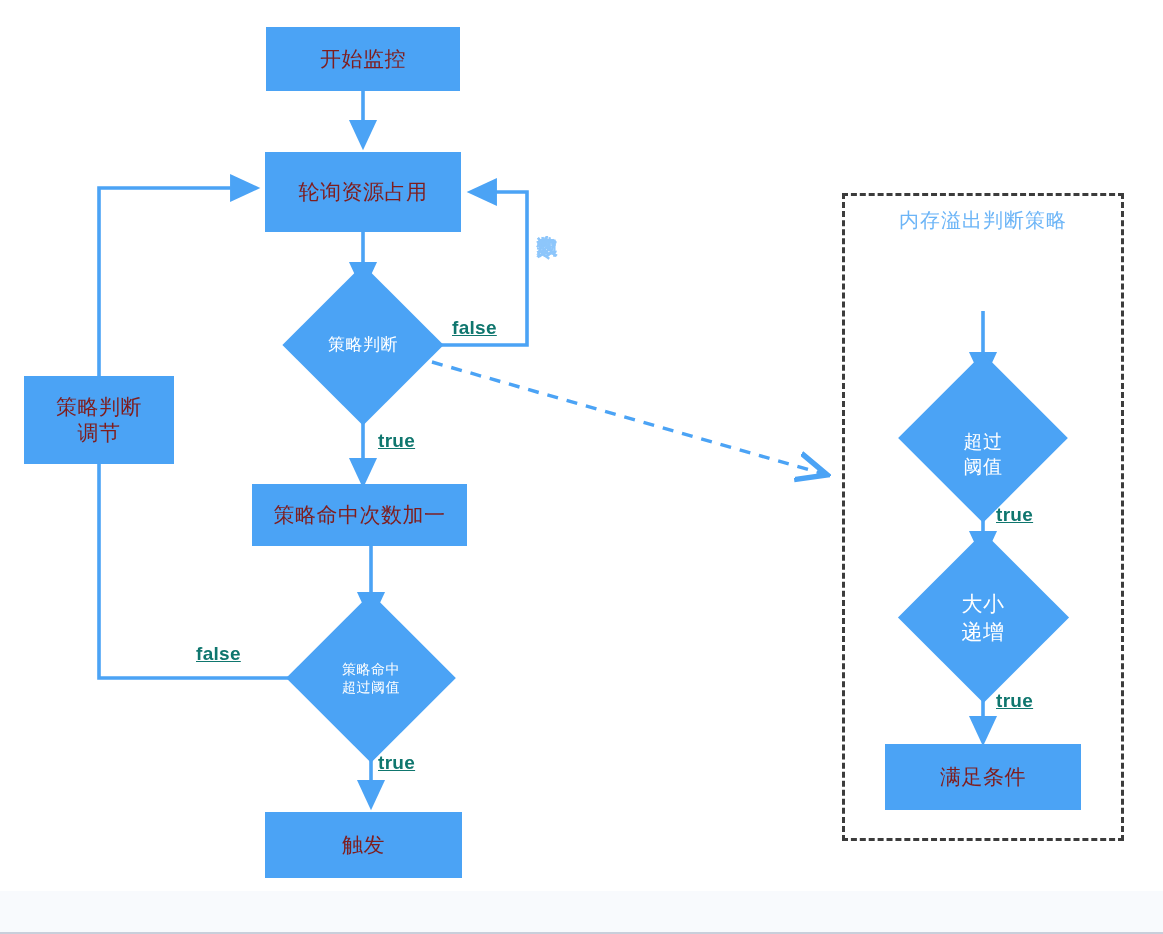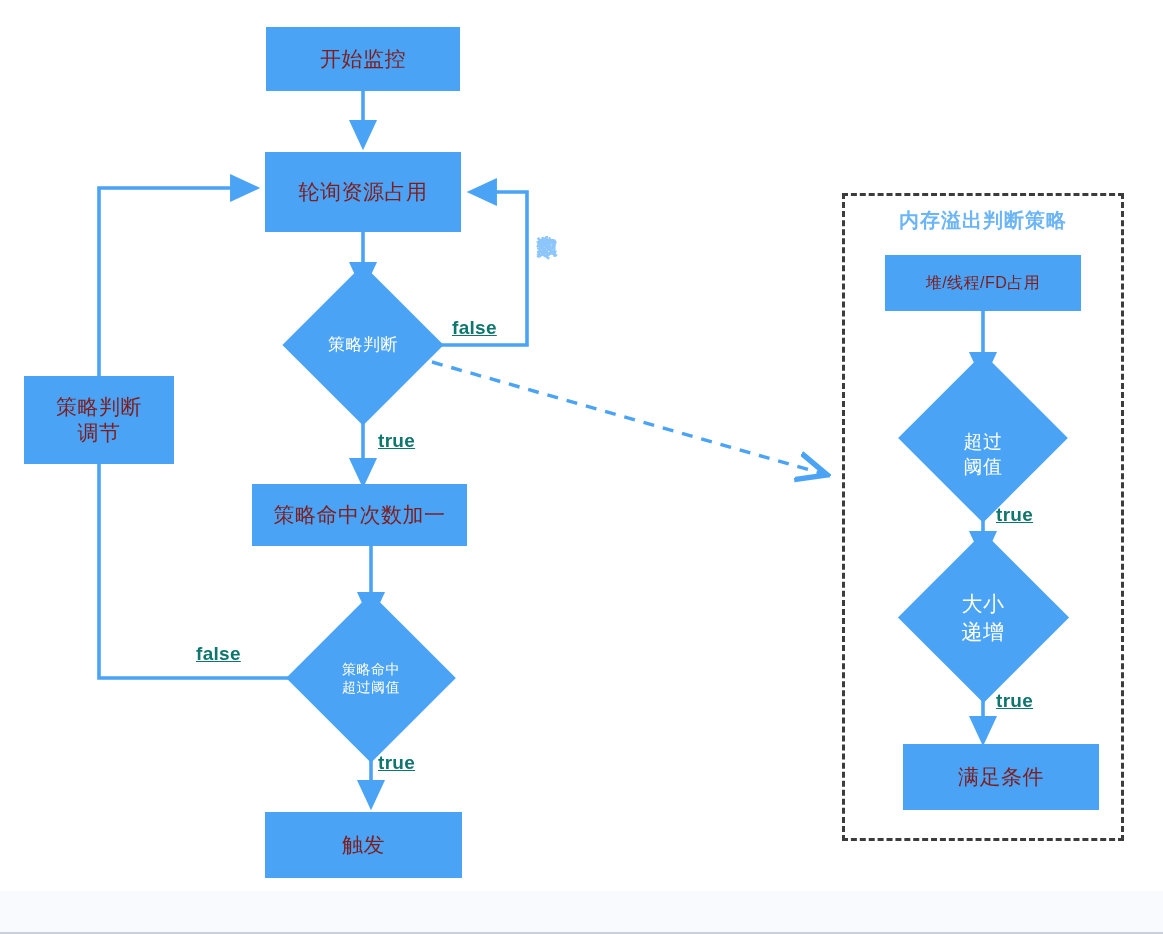--- a/index.html
+++ b/index.html
@@ -105,21 +105,21 @@
     background: transparent;
   }
   #dashed-group-title {
     position: absolute;
     left: 842px;
     top: 207px;
     width: 282px;
     text-align: center;
     color: #6cb5f7;
     font-size: 20px;
-    font-weight: bold;
+    font-weight: normal;
     letter-spacing: 1px;
   }
 
   svg.wires {
     position: absolute;
     left: 0; top: 0;
     width: 1163px;
     height: 890px;
     pointer-events: none;
   }
@@ -196,35 +196,34 @@
 
   <div class="edge-label" style="left:378px; top:430px;">true</div>
 
   <div class="edge-label" style="left:196px; top:643px;">false</div>
 
   <div class="edge-label" style="left:378px; top:752px;">true</div>
 
   <div id="dashed-group"></div>
   <div id="dashed-group-title">内存溢出判断策略</div>
 
-  <div class="node rect" style="left:885px; top:255px; width:196px; height:56px; font-size:16px;">堆/线程/FD占用</div>
 
   <div class="diamond-wrap" style="left:911px; top:378px; width:144px; height:120px;">
     <div class="diamond-shape" style="left:12px; top:0px; width:120px; height:120px;"></div>
     <div class="diamond-label" style="font-size:19px;margin-top:34px;">超过
 阈值</div>
   </div>
 
   <div class="diamond-wrap" style="left:911px; top:557px; width:144px; height:121px;">
     <div class="diamond-shape" style="left:12px; top:0px; width:121px; height:121px;"></div>
     <div class="diamond-label" style="font-size:21px;">大小
 递增</div>
   </div>
 
-  <div class="node rect" style="left:885px; top:744px; width:196px; height:66px; font-size:21px;margin-left:18px;">满足条件</div>
+  <div class="node rect" style="left:885px; top:744px; width:196px; height:66px; font-size:21px;">满足条件</div>
 
   <div class="edge-label" style="left:996px; top:504px;">true</div>
 
   <div class="edge-label" style="left:996px; top:690px;">true</div>
 
 </div>
 
 <div id="footer-bar"></div>
 
 </body></html>

